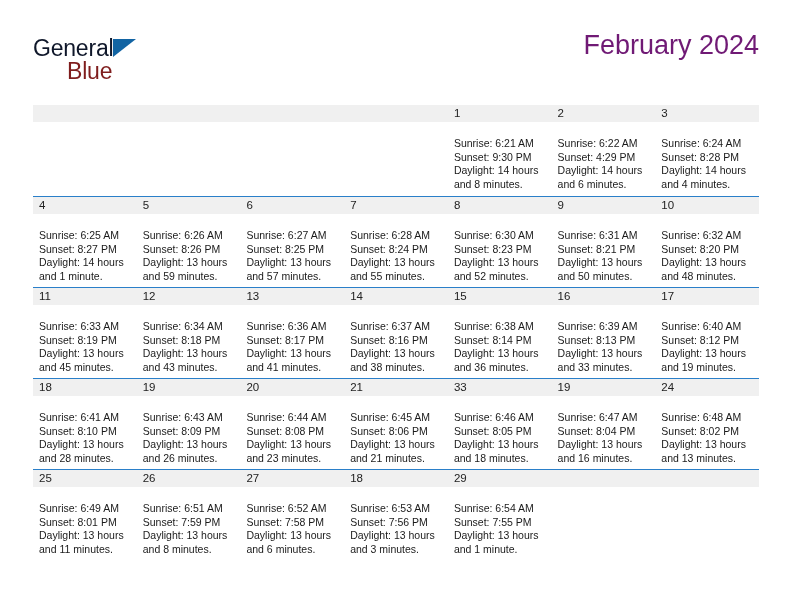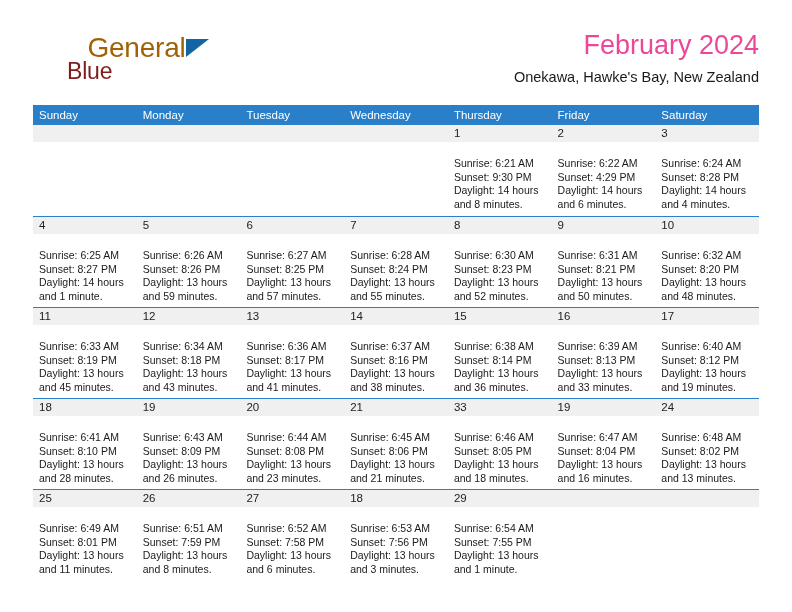--- a/index.html
+++ b/index.html
@@ -33,25 +33,24 @@
     position: absolute;
     left: 0;
     top: 6px;
     width: 230px;
     height: 58px;
   }
   .brand-row1 {
     position: relative;
     height: 28px;
     line-height: 28px;
-    font-size: 28px;
-    color: #a16207;
+    font-size: 23px;
+    color: #0f172a;
     letter-spacing: -0.2px;
     white-space: nowrap;
-    text-align: center;
   }
   .brand-general {
     display: inline-block;
     vertical-align: top;
   }
   .brand-triangle {
     display: inline-block;
     vertical-align: top;
     width: 0;
     height: 0;
@@ -72,21 +71,21 @@
 
   .title-block {
     position: absolute;
     right: 0;
     top: 0;
     text-align: right;
   }
   .cal-title {
     font-size: 27px;
     line-height: 34px;
-    color: #ec4899;
+    color: #701a75;
     font-weight: normal;
     white-space: nowrap;
   }
   .cal-subtitle {
     margin-top: 6px;
     font-size: 14.5px;
     line-height: 19px;
     color: #1a1a1a;
     white-space: nowrap;
   }
@@ -162,35 +161,25 @@
 
     <div class="brand">
       <div class="brand-row1">
         <span class="brand-general">General</span><span class="brand-triangle"></span>
       </div>
       <div class="brand-row2">Blue</div>
     </div>
 
     <div class="title-block">
       <div class="cal-title">February 2024</div>
-      <div class="cal-subtitle">Onekawa, Hawke's Bay, New Zealand</div>
     </div>
 
   </div>
 
   <div class="calendar">
-    <div class="weekday-row" id="weekday-row">
-        <div class="weekday">Sunday</div>
-        <div class="weekday">Monday</div>
-        <div class="weekday">Tuesday</div>
-        <div class="weekday">Wednesday</div>
-        <div class="weekday">Thursday</div>
-        <div class="weekday">Friday</div>
-        <div class="weekday">Saturday</div>
-      </div>
     <div id="weeks-container">
         <div class="week">
           <div class="day empty">
             <div class="day-number"></div>
             <div class="day-body"></div>
           </div>
           <div class="day empty">
             <div class="day-number"></div>
             <div class="day-body"></div>
           </div>

